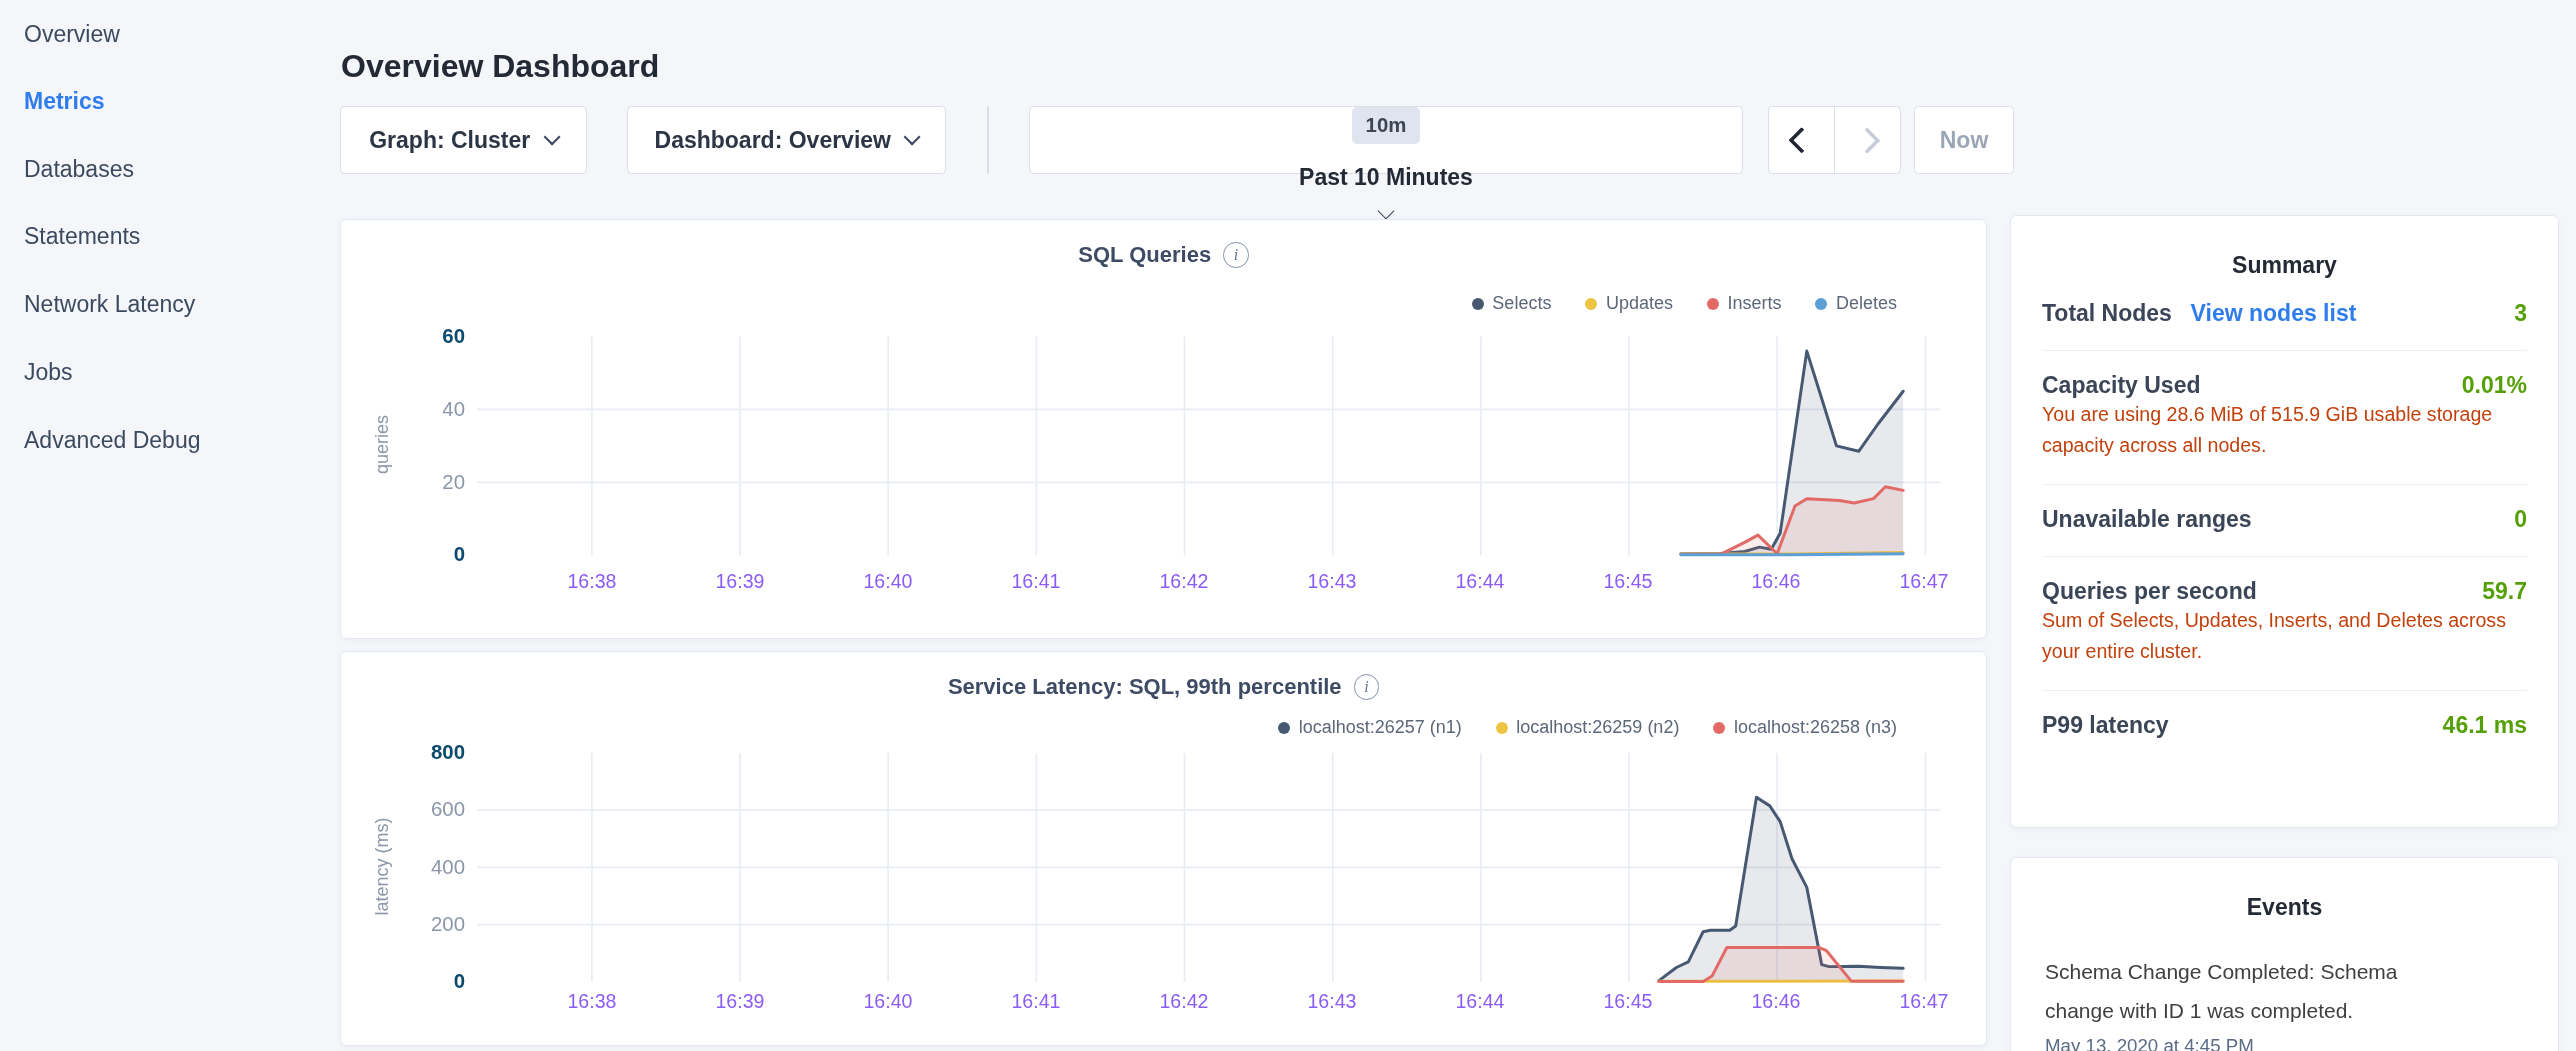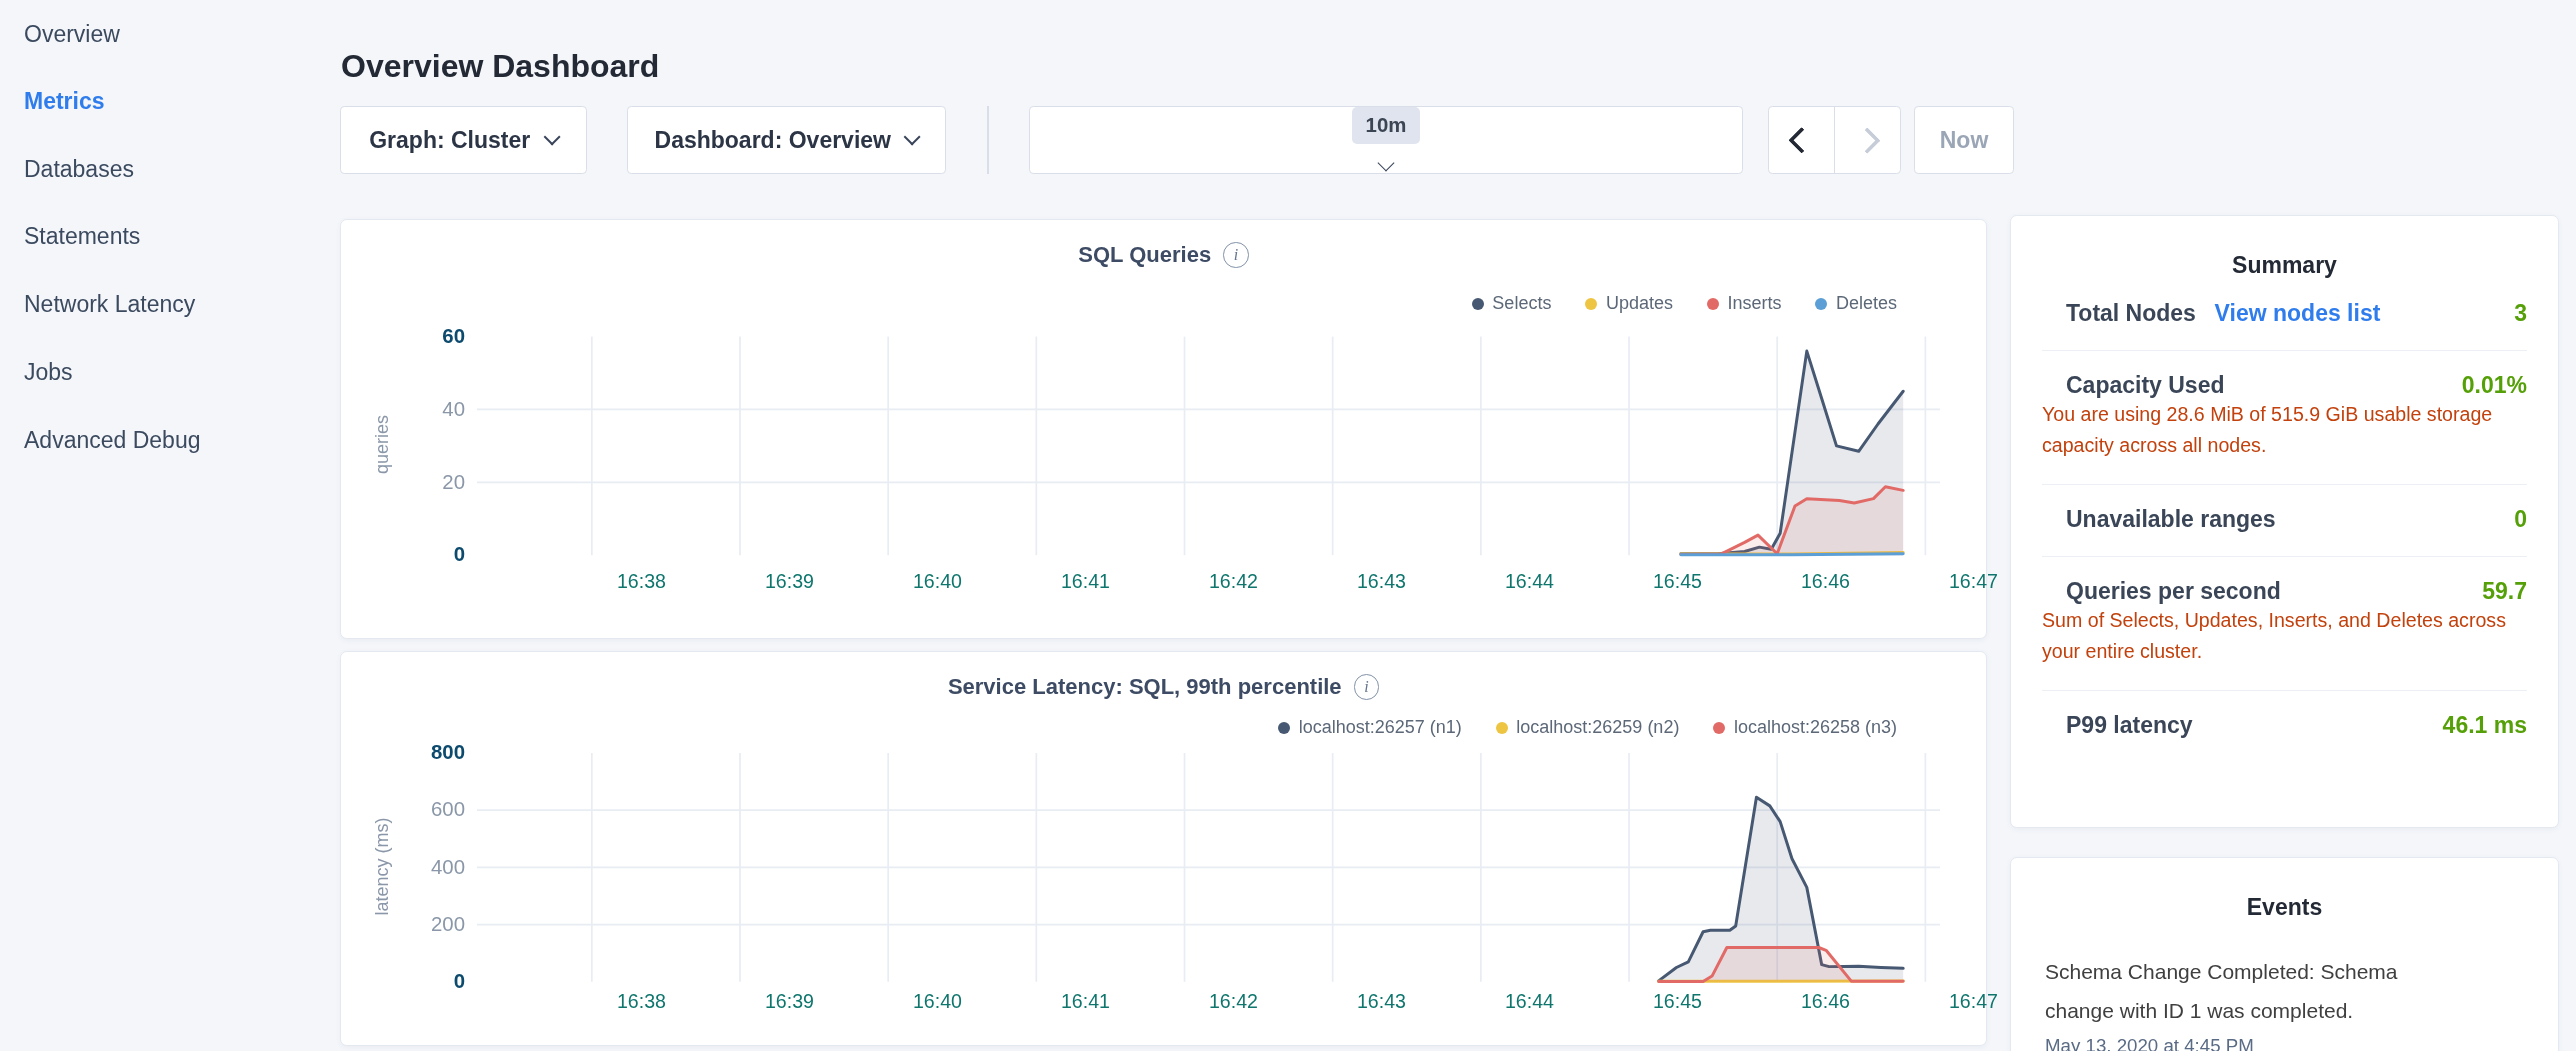--- a/index.html
+++ b/index.html
@@ -45,28 +45,28 @@
   #chart-card-0 .yticks{top:108px;height:234px;}
   #chart-card-1 .yticks{top:94px;height:247px;}
   .ytick{position:absolute;right:0;font-size:20.4px;color:#8a97a8;line-height:27px;}
   .ytick.strong{color:#0c4a6e;font-weight:700;}
   .plot{position:absolute;left:136px;}
   #chart-card-0 .plot{top:108px;}
   #chart-card-1 .plot{top:94px;}
   .xticks{position:absolute;left:177px;width:1480px;display:flex;justify-content:space-between;}
   #chart-card-0 .xticks{top:350px;}
   #chart-card-1 .xticks{top:338px;}
-  .xtick{width:148px;text-align:right;font-size:19.6px;color:#0f766e;}
+  .xtick{width:148px;text-align:center;font-size:19.6px;color:#8b5cf6;}
 
   
   #summary-card{left:2010px;top:215px;width:549px;height:613px;padding:0 31px;}
   .panel-title{text-align:center;font-size:23px;font-weight:700;color:#242a35;margin-top:36px;}
   .srow{padding:21px 0 23px;border-bottom:1.7px solid #eceff4;}
   .srow:last-child{border-bottom:none;}
-  .srow-head{display:flex;align-items:center;margin-left:24px;}
+  .srow-head{display:flex;align-items:center;}
   .srow-label{font-size:23px;font-weight:700;color:#3a4657;}
   .srow-link{font-size:23px;font-weight:700;color:#2f7ced;margin-left:18.7px;cursor:pointer;}
   .srow-value{margin-left:auto;font-size:23px;font-weight:700;color:#55a008;white-space:nowrap;}
   .srow-sub{margin-top:0;font-size:19.6px;line-height:31px;color:#c2410c;max-width:489px;}
   #summary-card .srow:first-of-type{margin-top:22px;}
 
   #events-card{left:2010px;top:857px;width:549px;height:204px;padding:0 34px;}
   .event-text{margin-top:31px;font-size:21px;line-height:39px;color:#404040;max-width:387px;}
   .event-time{margin-top:5.1px;font-size:18.7px;color:#5a6b85;}
 </style>
@@ -92,20 +92,21 @@
     <span class="caret"></span>
   </div>
   <div class="ctrl dd" style="left:627px;width:319px">
     <span>Dashboard: Overview</span>
     <span class="caret"></span>
   </div>
   <div class="vdivider"></div>
 
   <div class="ctrl timesel">
     <span class="badge10m">10m</span>
+    <span class="tlabel">Past 10 Minutes</span>
     <span class="caret" style="border-width:1.7px;width:11px;height:11px"></span>
   </div>
 
   <div class="ctrl arrowgrp">
     <div class="arrowbtn">
         <span class="chev-left"></span>
       </div>
     <div class="arrowbtn">
         <span class="chev-right"></span>
       </div>

